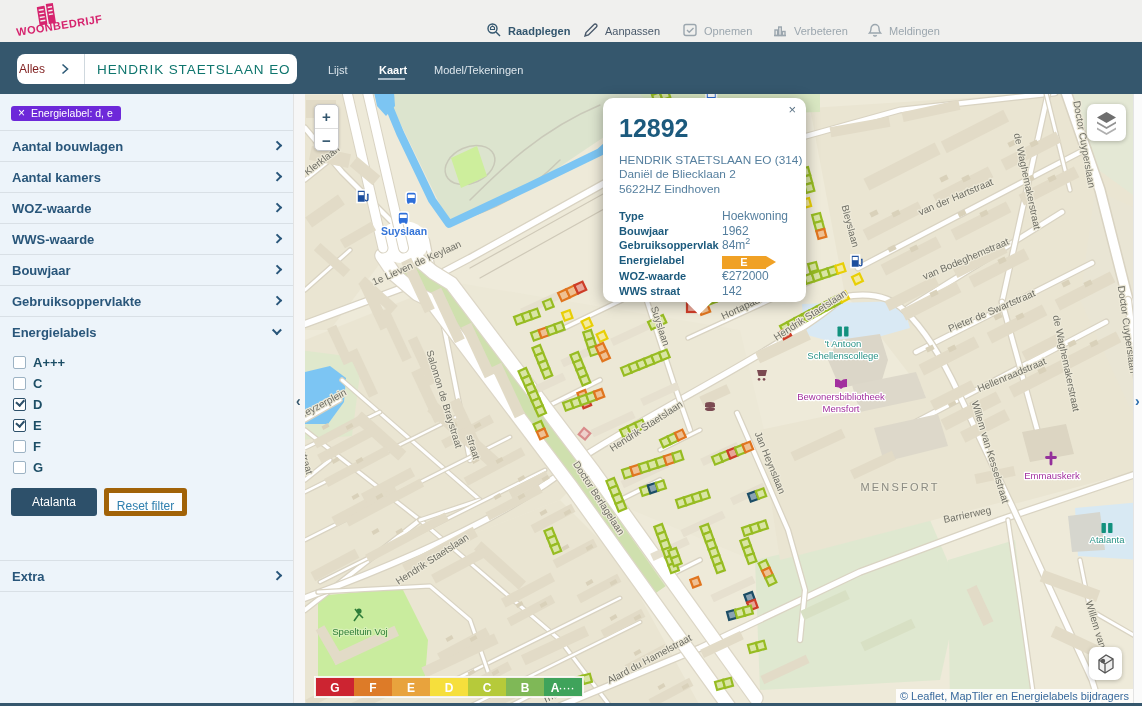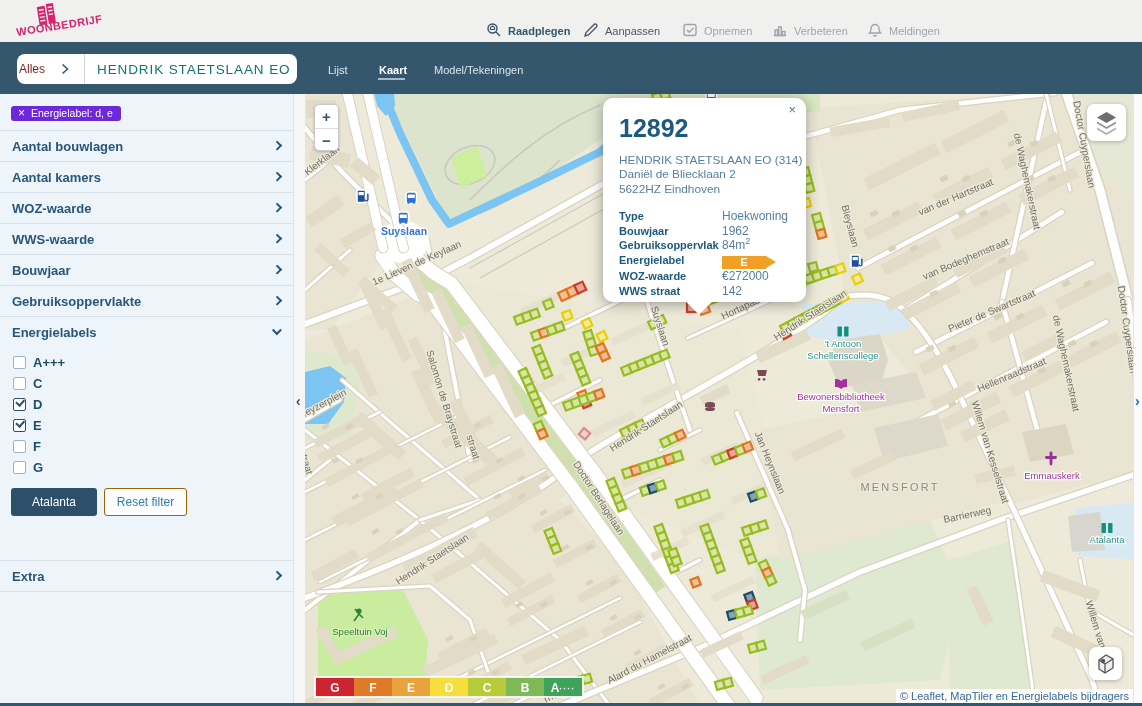--- a/index.html
+++ b/index.html
@@ -13,21 +13,21 @@
 .mapbox{position:absolute;left:305px;top:94px;width:828px;height:612px;overflow:hidden}
 .row{position:absolute;left:0;width:293px;height:31px;border-top:1px solid #d9e0e6;font-size:13px;font-weight:bold;color:#29567a;line-height:31px;padding-left:12px}
 .row .chev{position:absolute;right:13px;top:11px;width:6.5px;height:6.5px;border-top:2px solid #29567a;border-right:2px solid #29567a;transform:rotate(45deg)}
 .row .chevd{position:absolute;right:13px;top:10px;width:6.5px;height:6.5px;border-top:2px solid #29567a;border-right:2px solid #29567a;transform:rotate(135deg)}
 .chip{position:absolute;left:11px;top:12px;height:15px;background:#6d28d9;border-radius:3px;color:#fff;font-size:10.5px;line-height:15px;padding:0 8px 0 7px}
 .cb{position:absolute;left:13px;width:13px;height:13px;background:#fff;border:1.5px solid #9db3c4;border-radius:2px}
 .cb.ck{border-color:#2d506a}
 .cb.ck:after{content:"";position:absolute;left:2px;top:0px;width:6px;height:3.5px;border-left:2px solid #2d506a;border-bottom:2px solid #2d506a;transform:rotate(-48deg)}
 .cblbl{position:absolute;left:33px;font-size:13px;color:#1d4e66;font-weight:bold}
 .btn1{position:absolute;left:11px;top:394px;width:86px;height:28px;background:#2d506a;color:#fff;font-size:12px;text-align:center;line-height:28px;border-radius:3px}
-.btn2{position:absolute;left:104px;top:394px;width:83px;height:28px;background:#fdfdfd;color:#2e7fae;font-size:12px;text-align:center;line-height:26px;border-radius:3px;border:1px solid #a16207}
+.btn2{position:absolute;left:104px;top:394px;width:83px;height:28px;background:#fdfdfd;color:#2e7fae;font-size:12px;text-align:center;line-height:26px;border-radius:3px;border:5px solid #a16207}
 .zoomctl{position:absolute;left:314px;top:104px;width:25px;height:47px;background:#fff;border:1px solid #c8c8c8;border-radius:5px;box-shadow:0 1px 3px rgba(0,0,0,.2)}
 .zoomctl div{height:23px;text-align:center;font-size:15px;font-weight:bold;color:#33566e;line-height:23px}
 .zoomctl div+div{border-top:1px solid #ddd}
 .sqctl{position:absolute;background:#fff;border-radius:7px;box-shadow:0 1px 4px rgba(0,0,0,.25)}
 .legend{position:absolute;left:315px;top:677px;height:20px;display:flex;border:1px solid #f2f0ea;box-shadow:0 0 0 1px rgba(255,255,255,.8)}
 .legend div{width:38px;color:#fff;font-size:12px;font-weight:bold;text-align:center;line-height:20px}
 .attrib{position:absolute;right:9px;top:689px;height:15px;background:rgba(255,255,255,.85);font-size:11px;color:#38699c;padding:0 4px;line-height:15px}
 .popup{position:absolute;left:603px;top:98px;width:203px;height:204px;background:#fff;border-radius:10px;box-shadow:0 2px 14px rgba(0,0,0,.35)}
 .popup .tail{position:absolute;left:87px;top:203px;width:18px;height:18px;background:#fff;transform:rotate(45deg);transform-origin:50% 50%;margin-top:-8px}
 .ptitle{position:absolute;left:16px;top:16px;font-size:25px;font-weight:bold;color:#1c5a7d}

